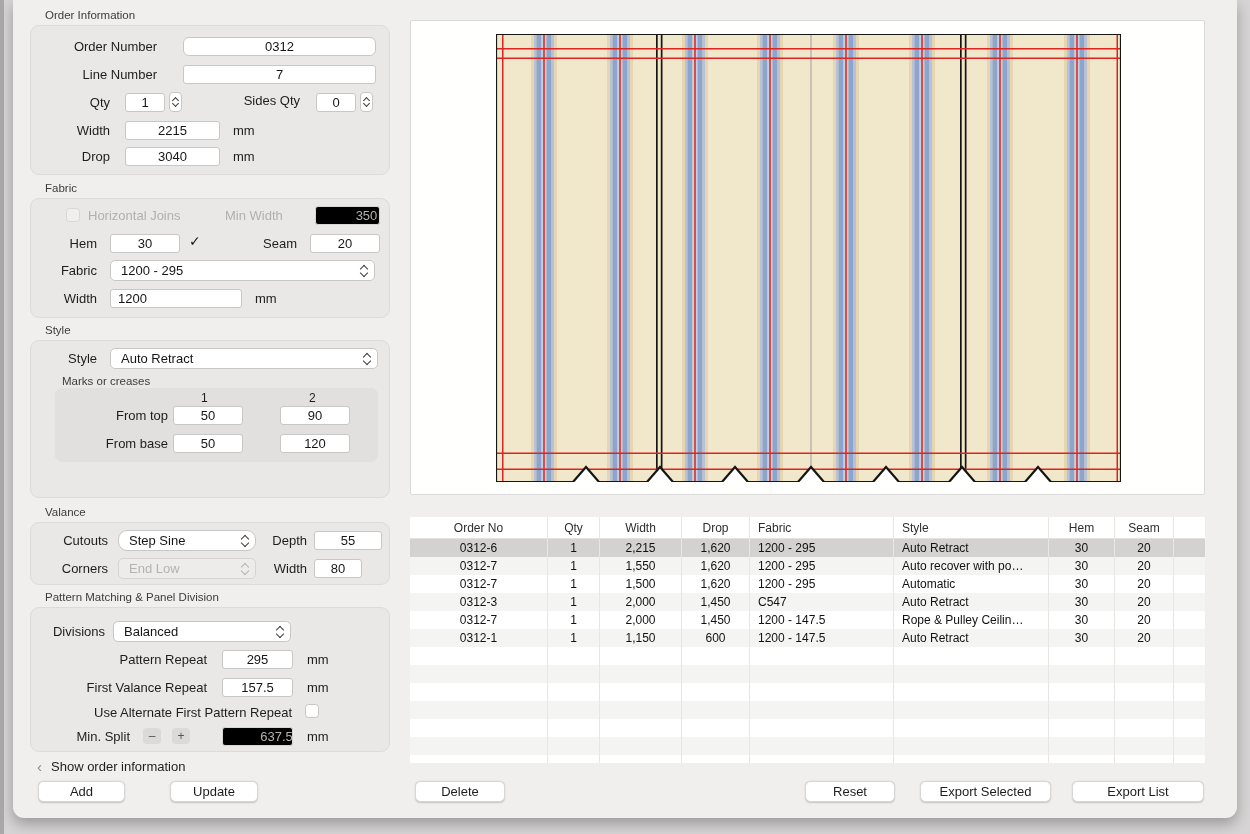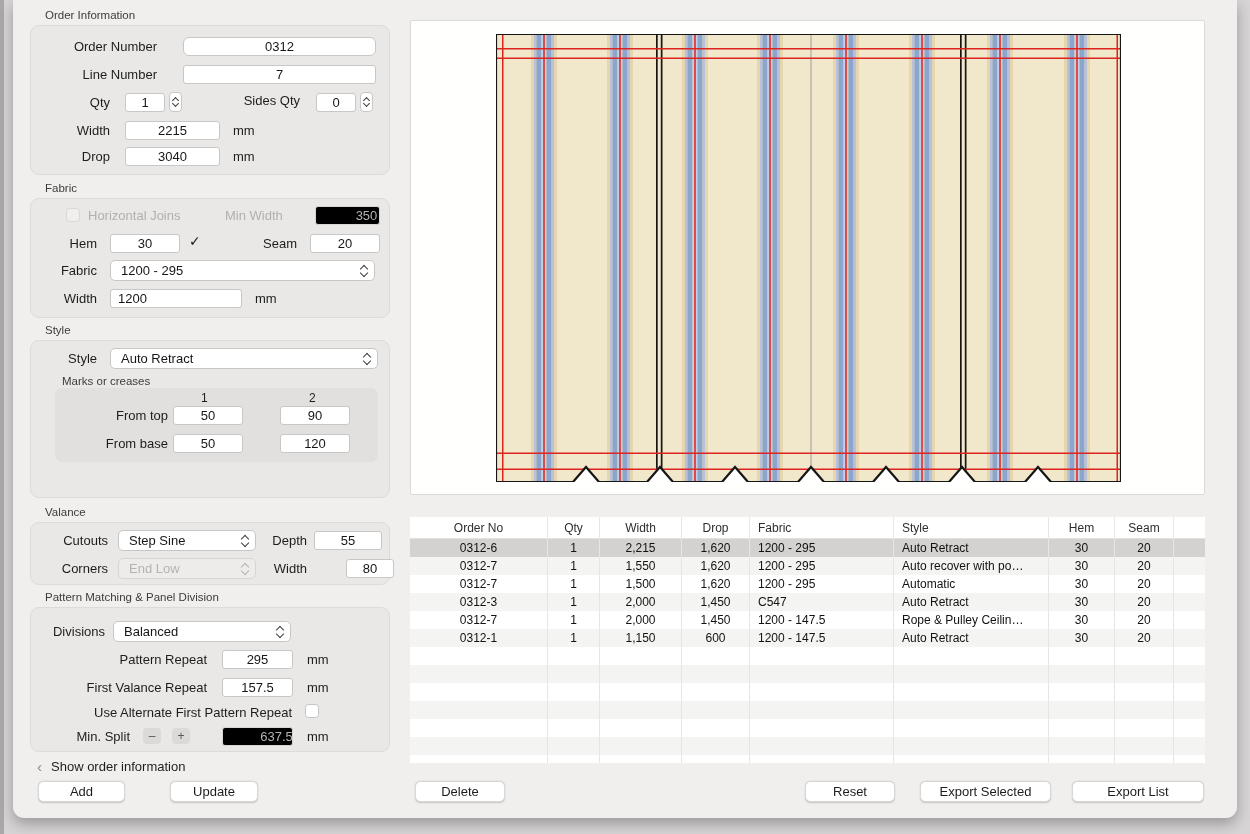--- a/index.html
+++ b/index.html
@@ -145,39 +145,39 @@
   <div class="lbl r" style="left:65px;top:406px;width:90px;">From top</div>
   <div class="tfield" style="left:160px;top:406px;width:70px;">50</div>
   <div class="tfield" style="left:267px;top:406px;width:70px;">90</div>
   <div class="lbl r" style="left:65px;top:434px;width:90px;">From base</div>
   <div class="tfield" style="left:160px;top:434px;width:70px;">50</div>
   <div class="tfield" style="left:267px;top:434px;width:70px;">120</div>
 
   <div class="section-label" style="left:32px;top:506px;">Valance</div>
   <div class="gbox" style="left:17px;top:522px;width:360px;height:63px;"></div>
   <div class="lbl r" style="left:27px;top:531px;width:68px;">Cutouts</div>
-  <div class="popup" style="left:105px;top:530px;width:138px;">
+  <div class="popup" style="left:105px;top:530px;width:138px;border-radius:9px;">
     <span>Step Sine</span>
     <span class="chevs">
         <span class="cv up"></span>
         <span class="cv dn"></span>
       </span>
   </div>
   <div class="lbl r" style="left:232px;top:531px;width:62px;">Depth</div>
   <div class="tfield" style="left:301px;top:531px;width:68px;">55</div>
   <div class="lbl r" style="left:27px;top:559px;width:68px;">Corners</div>
   <div class="popup dim" style="left:105px;top:558px;width:138px;">
     <span>End Low</span>
     <span class="chevs">
         <span class="cv up"></span>
         <span class="cv dn"></span>
       </span>
   </div>
   <div class="lbl r" style="left:232px;top:559px;width:62px;">Width</div>
-  <div class="tfield" style="left:301px;top:559px;width:48px;margin-left:32px;">80</div>
+  <div class="tfield" style="left:301px;top:559px;width:48px;">80</div>
 
   <div class="section-label" style="left:32px;top:591px;">Pattern Matching &amp; Panel Division</div>
   <div class="gbox" style="left:17px;top:607px;width:360px;height:145px;"></div>
   <div class="lbl r" style="left:27px;top:622px;width:65px;">Divisions</div>
   <div class="popup" style="left:100px;top:621px;width:178px;">
     <span>Balanced</span>
     <span class="chevs">
         <span class="cv up"></span>
         <span class="cv dn"></span>
       </span>

